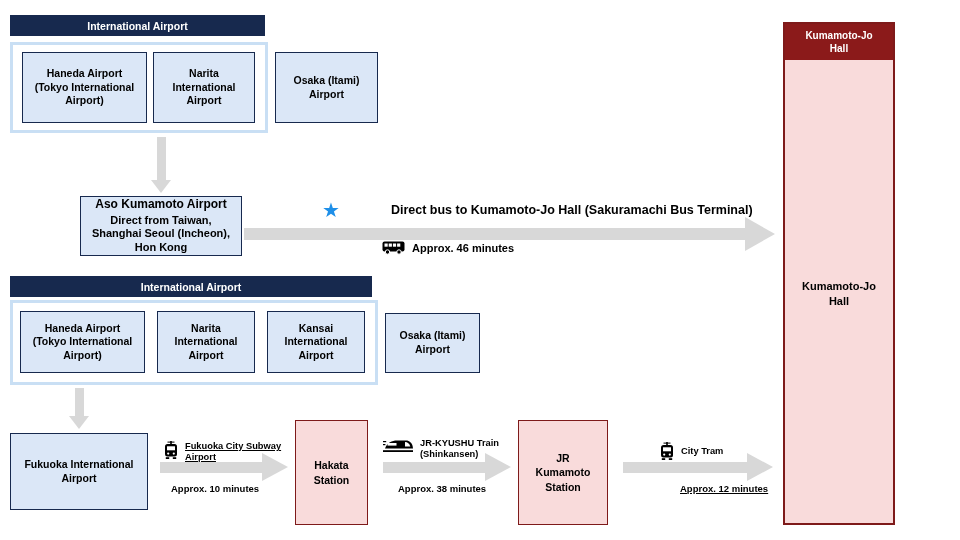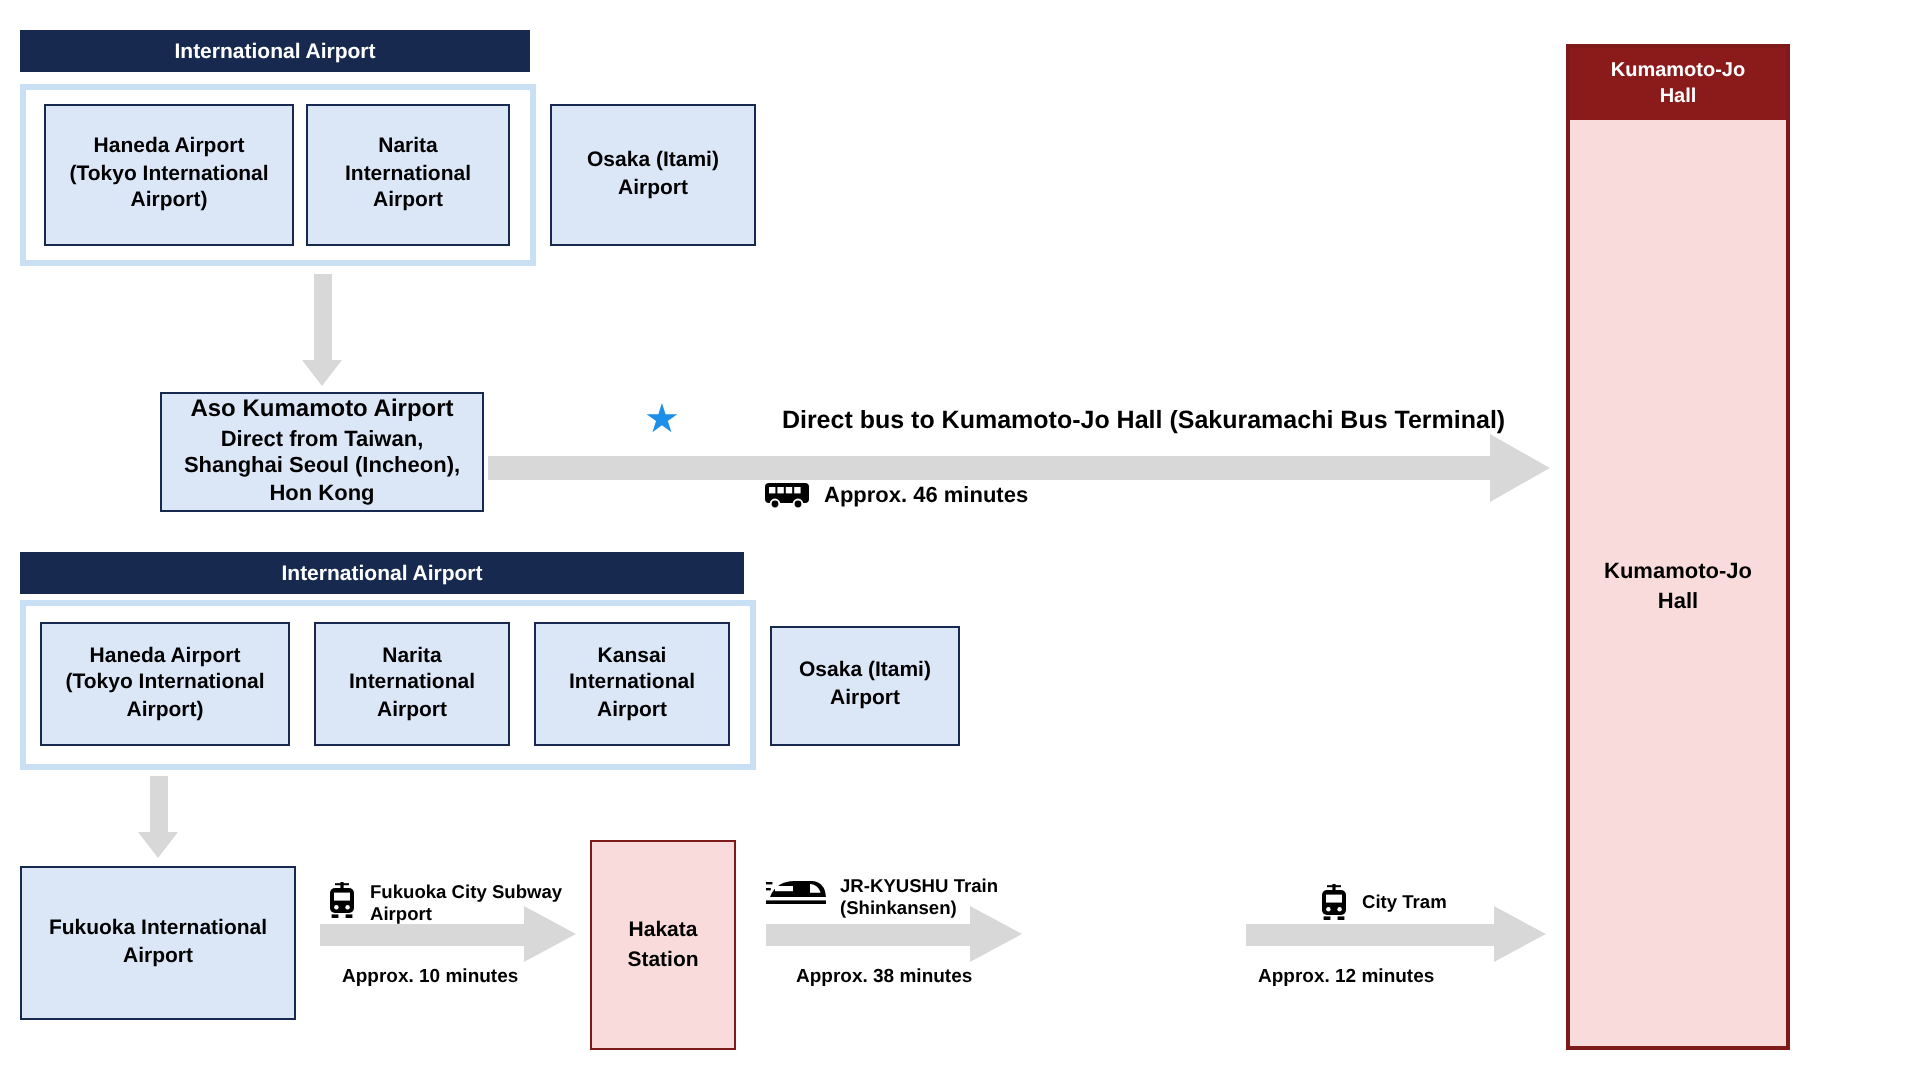--- a/index.html
+++ b/index.html
@@ -130,21 +130,21 @@
     <svg class="icon" width="16" height="20" viewBox="0 0 16 20">
       <rect x="7.2" y="0" width="1.6" height="3" fill="#000"></rect>
       <rect x="4.5" y="0.6" width="7" height="1" fill="#000"></rect>
       <rect x="2" y="3" width="12" height="12.5" rx="2.5" fill="#000"></rect>
       <rect x="4" y="5.3" width="8" height="4" fill="#fff"></rect>
       <circle cx="5.2" cy="12.6" r="1.1" fill="#fff"></circle>
       <circle cx="10.8" cy="12.6" r="1.1" fill="#fff"></circle>
       <rect x="2.8" y="16.2" width="3.4" height="1.8" fill="#000"></rect>
       <rect x="9.8" y="16.2" width="3.4" height="1.8" fill="#000"></rect>
     </svg>
-    <span class="leg-mode" style="width:100px;">Fukuoka City Subway Airport</span>
+    <span class="leg-mode" style="width:100px;text-decoration:underline;">Fukuoka City Subway Airport</span>
   </div>
   <div class="leg-duration" style="left:171px;top:483px;">Approx. 10 minutes</div>
 
   <div class="box-pink" style="left:295px;top:420px;width:73px;height:105px;">
     <span>Hakata Station</span>
   </div>
 
   <div class="h-shaft" style="left:383px;top:462px;width:102px;height:11px;"></div>
   <div class="h-head" style="left:485px;top:453px;"></div>
   <div class="leg-mode-row" style="left:383px;top:438px;">
@@ -153,37 +153,40 @@
       <rect x="4.5" y="5" width="9" height="2.6" fill="#fff"></rect>
       <path d="M22 4 C24.5 4 26.6 5.8 27.3 8.4 L22 8.4 Z" fill="#fff"></path>
       <rect x="0" y="12.2" width="30" height="1.8" fill="#000"></rect>
       <rect x="0" y="3" width="3.2" height="1.2" fill="#000"></rect>
       <rect x="0" y="6" width="2.4" height="1.2" fill="#000"></rect>
     </svg>
     <span class="leg-mode" style="width:92px;">JR-KYUSHU Train (Shinkansen)</span>
   </div>
   <div class="leg-duration" style="left:398px;top:483px;">Approx. 38 minutes</div>
 
+  <div class="box-pink" style="left:518px;top:420px;width:90px;height:105px;">
+    <span style="width:62px;">JR Kumamoto Station</span>
+  </div>
 
   <div class="h-shaft" style="left:623px;top:462px;width:124px;height:11px;"></div>
   <div class="h-head" style="left:747px;top:453px;"></div>
   <div class="leg-mode-row" style="left:659px;top:442px;align-items:center;">
     <svg class="icon" width="16" height="20" viewBox="0 0 16 20">
       <rect x="7.2" y="0" width="1.6" height="3" fill="#000"></rect>
       <rect x="4.5" y="0.6" width="7" height="1" fill="#000"></rect>
       <rect x="2" y="3" width="12" height="12.5" rx="2.5" fill="#000"></rect>
       <rect x="4" y="5.3" width="8" height="4" fill="#fff"></rect>
       <circle cx="5.2" cy="12.6" r="1.1" fill="#fff"></circle>
       <circle cx="10.8" cy="12.6" r="1.1" fill="#fff"></circle>
       <rect x="2.8" y="16.2" width="3.4" height="1.8" fill="#000"></rect>
       <rect x="9.8" y="16.2" width="3.4" height="1.8" fill="#000"></rect>
     </svg>
     <span class="leg-mode">City Tram</span>
   </div>
-  <div class="leg-duration" style="left:629px;top:483px;">Approx. 12 minutes</div>
+  <div class="leg-duration" style="left:680px;top:483px;text-decoration:underline;">Approx. 12 minutes</div>
 
   <div class="dest">
     <div class="dest-header">
       <span>Kumamoto-Jo Hall</span>
     </div>
     <div class="dest-body">
       <span>Kumamoto-Jo Hall</span>
     </div>
   </div>
 

